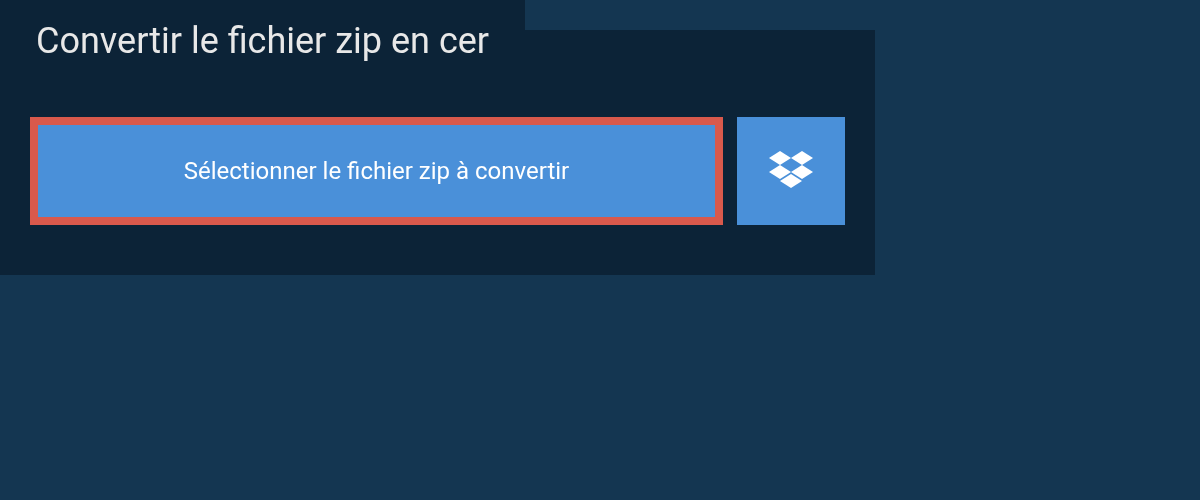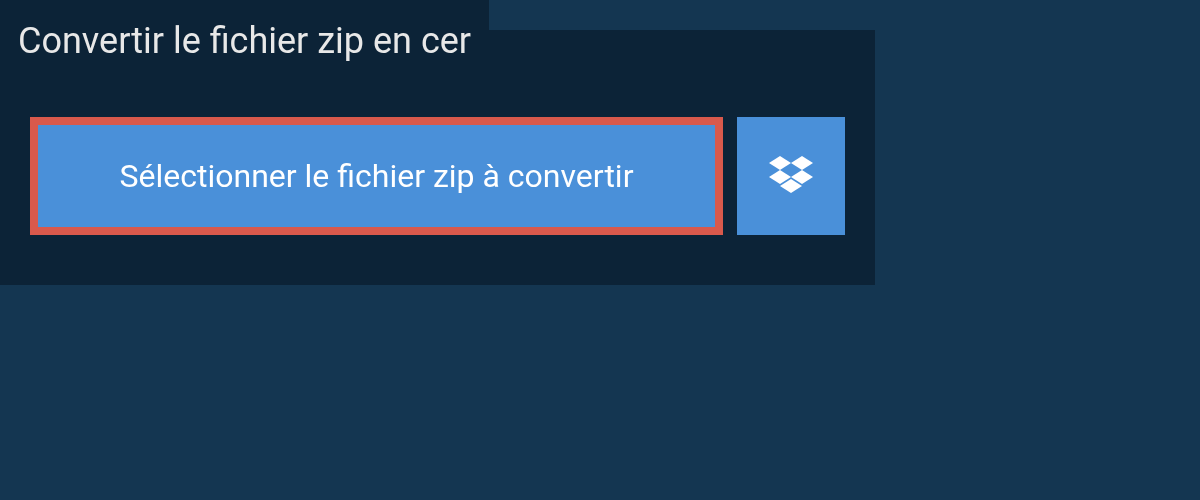--- a/index.html
+++ b/index.html
@@ -16,42 +16,42 @@
     }
     .container {
       background: #0c2337;
       margin: 30px 0 0 0;
       width: 875px;
       padding-bottom: 50px;
     }
     .tab-header {
       display: inline-block;
       background: #0c2337;
-      padding: 20px 18px;
+      padding: 20px 36px;
       position: relative;
       top: -30px;
       margin-bottom: -30px;
       text-align: center;
     }
     .tab-title {
       color: #e8e8e8;
       font-size: 36px;
       font-weight: 400;
     }
     .action-row {
       display: flex;
       margin: 30px 30px 0 30px;
       gap: 14px;
     }
     .select-button {
       flex: 1;
       background: #4a90d9;
       border: 8px solid #d9594c;
       color: #ffffff;
-      font-size: 32px;
+      font-size: 24px;
       font-weight: 400;
       padding: 32px 20px;
       cursor: pointer;
       text-align: center;
       font-family: inherit;
     }
     .dropbox-button {
       width: 108px;
       background: #4a90d9;
       border: none;

